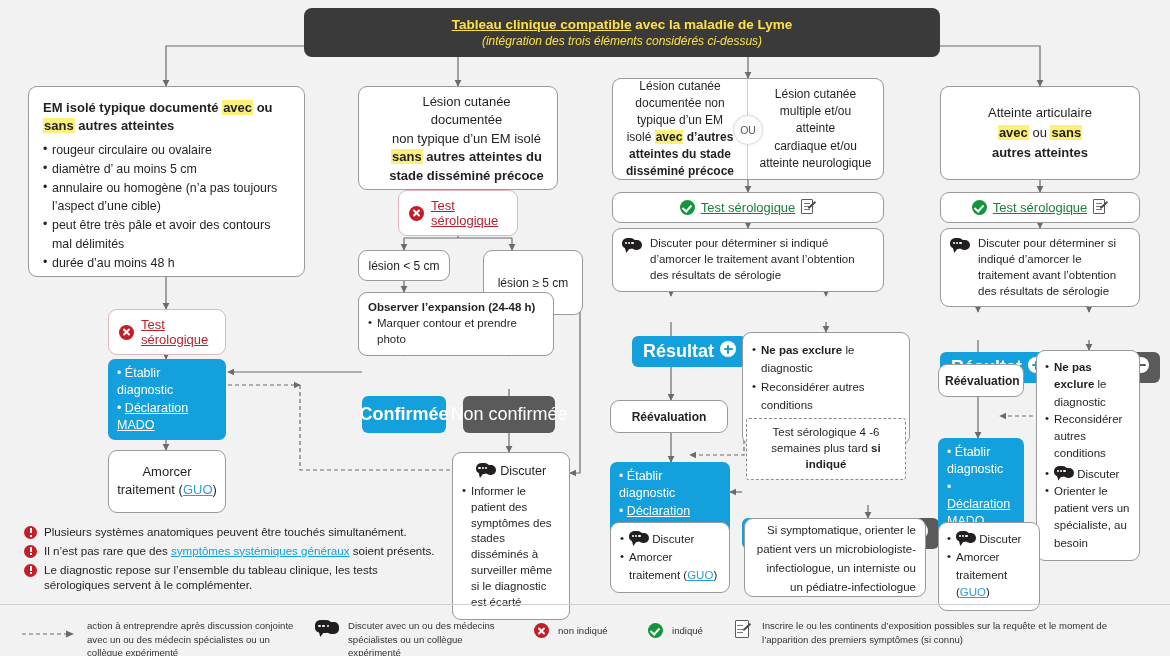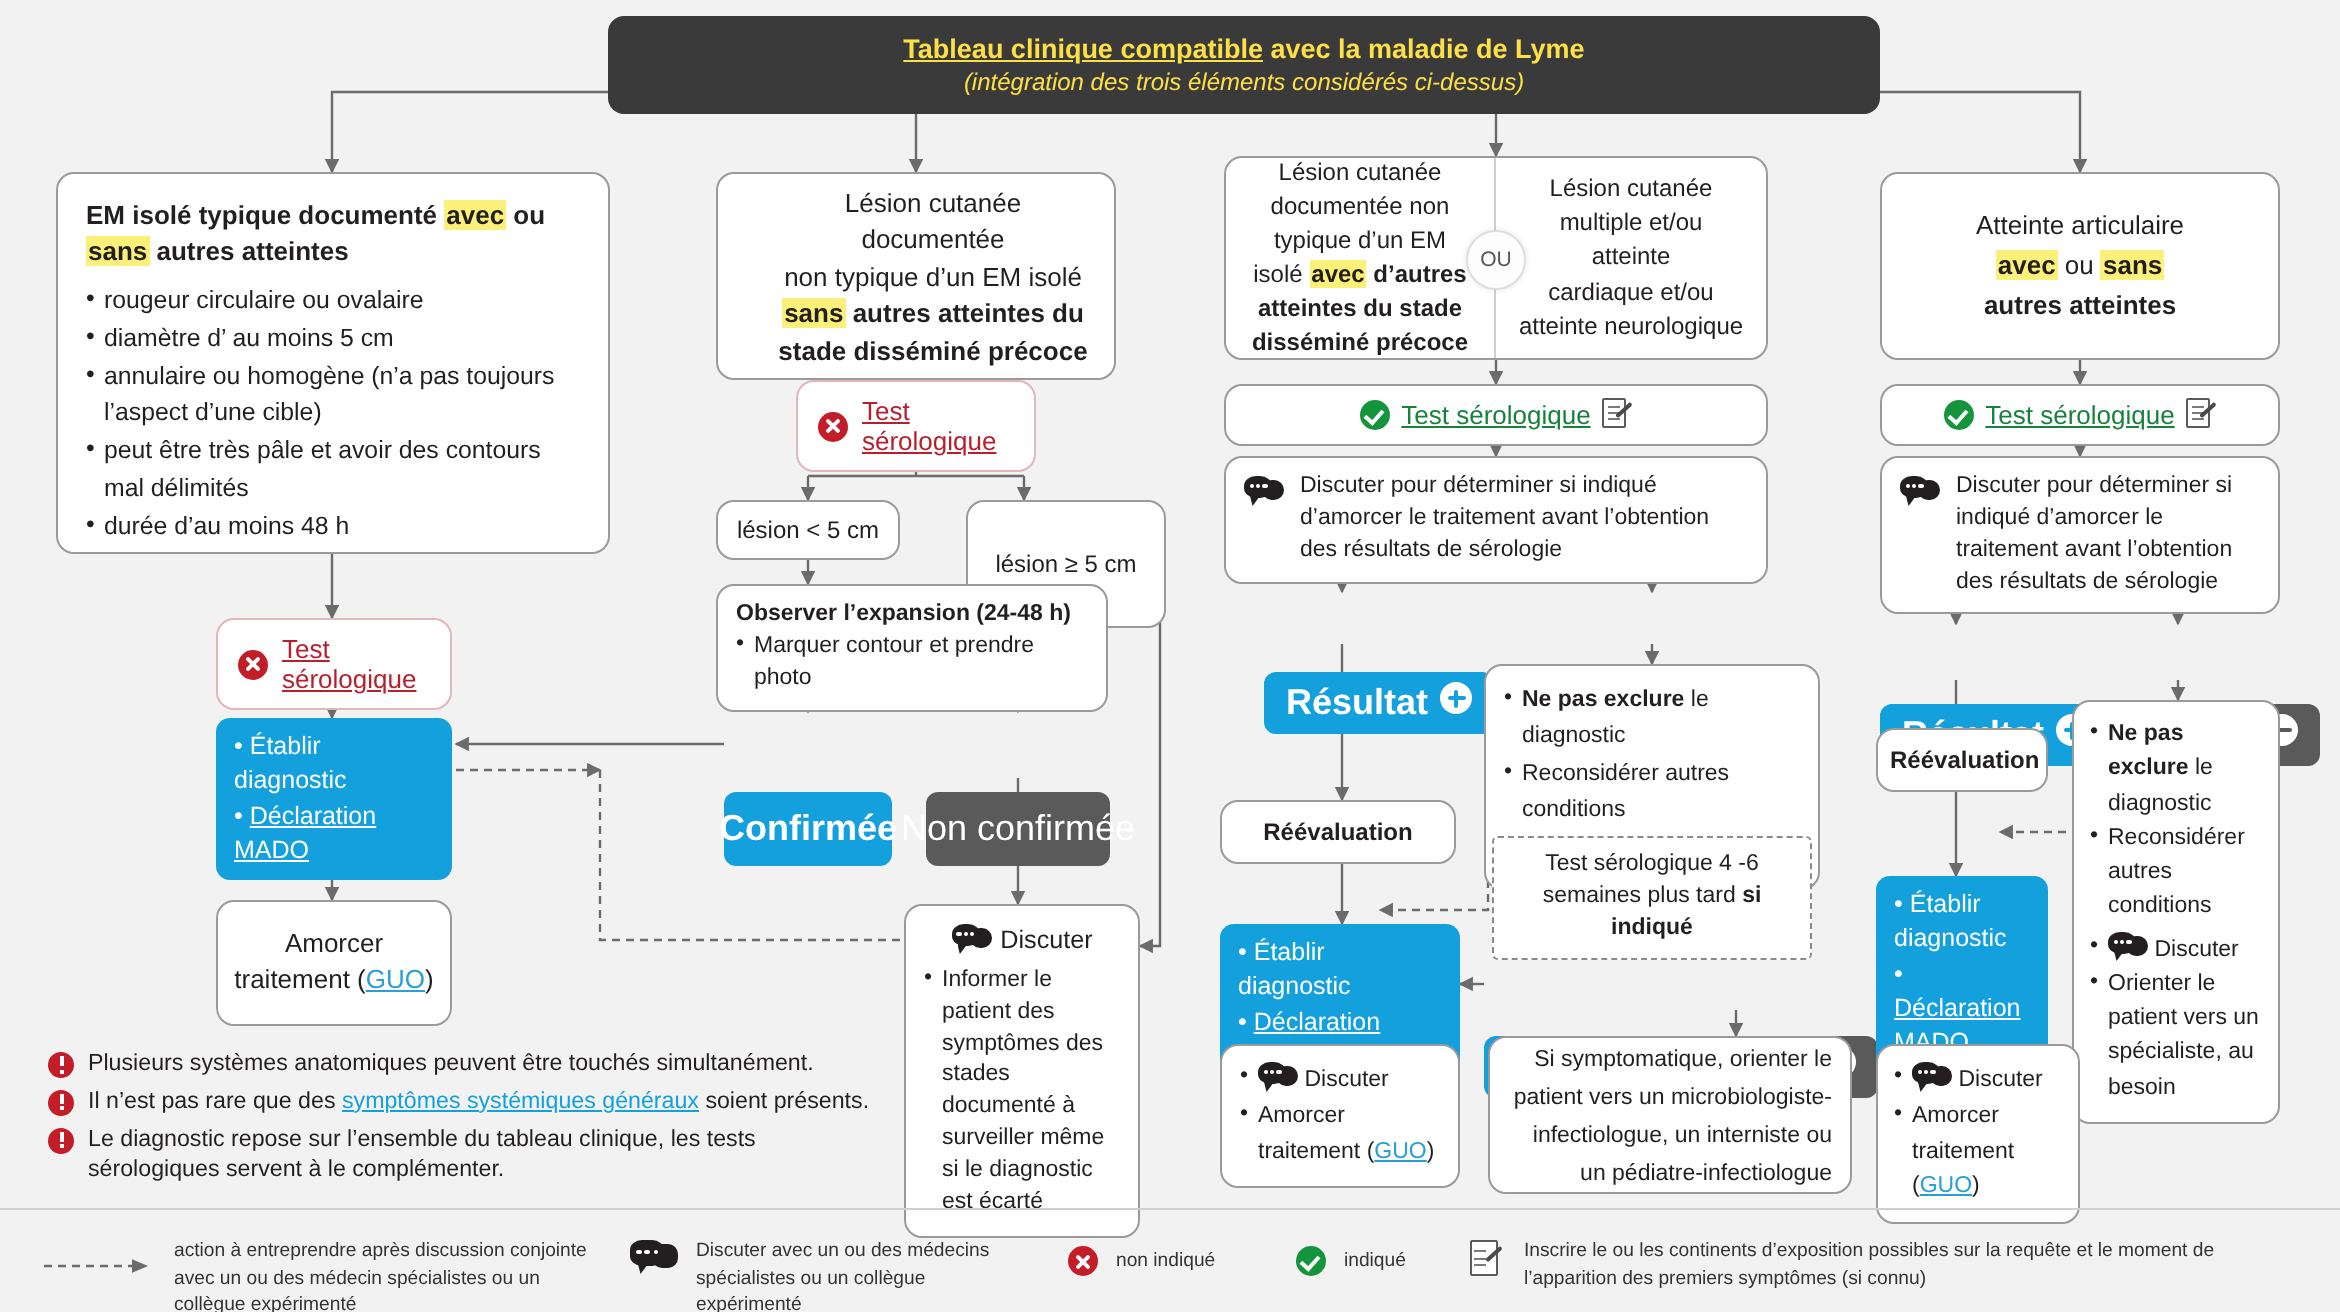--- a/index.html
+++ b/index.html
@@ -303,21 +303,21 @@
 
   <div class="node box" style="left:452px; top:452px; width:118px; padding:8px 9px;">
     <div style="text-align:center; margin-bottom:3px;">
       <span class="chat">
         <span class="b1"></span><span class="b2"></span><span class="t1"></span>
         <span class="d d1"></span><span class="d d2"></span><span class="d d3"></span>
       </span>
       <span class="txt13" style="font-size:12.6px;">Discuter</span>
     </div>
     <ul class="bul txt115">
-      <li>Informer le patient des symptômes des stades documenté à surveiller même si le diagnostic est écarté</li>
+      <li>Informer le patient des symptômes des stades disséminés à surveiller même si le diagnostic est écarté</li>
     </ul>
   </div>
 
   <div class="node box" style="left:612px; top:78px; width:272px; height:102px; padding:0;">
     <div style="display:flex; height:100%;">
       <div style="flex:0 0 50%; display:flex; align-items:center; justify-content:center; text-align:center; border-right:1px solid #cfcfcf; padding:4px 8px;">
         <div class="txt12" style="line-height:1.42;">
           <div>Lésion cutanée</div>
           <div>documentée non</div>
           <div>typique d’un EM</div>

